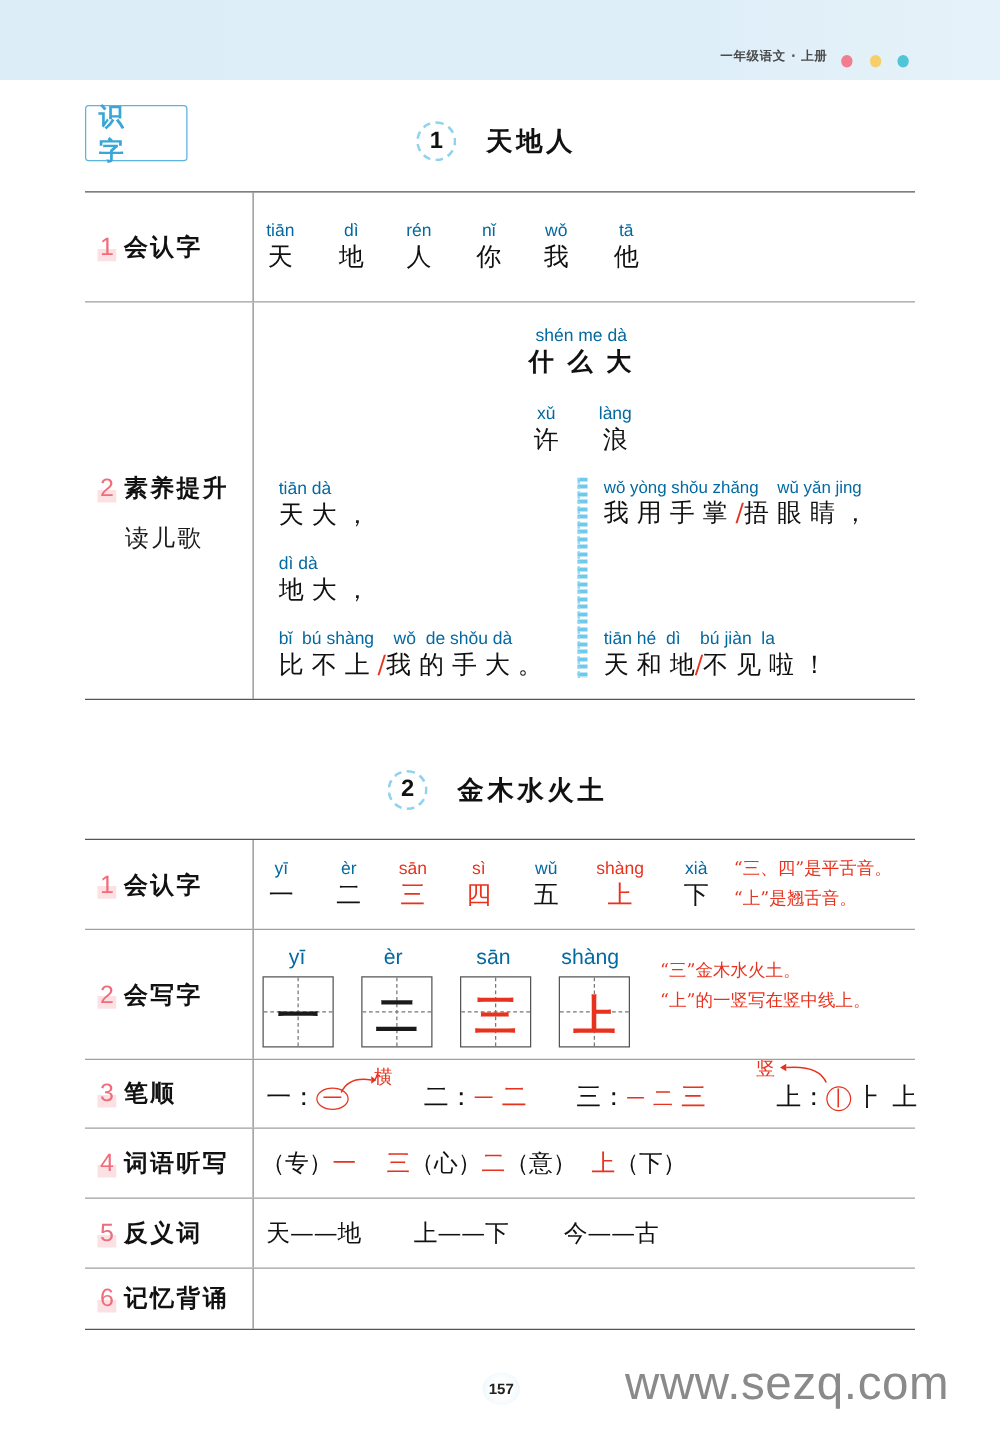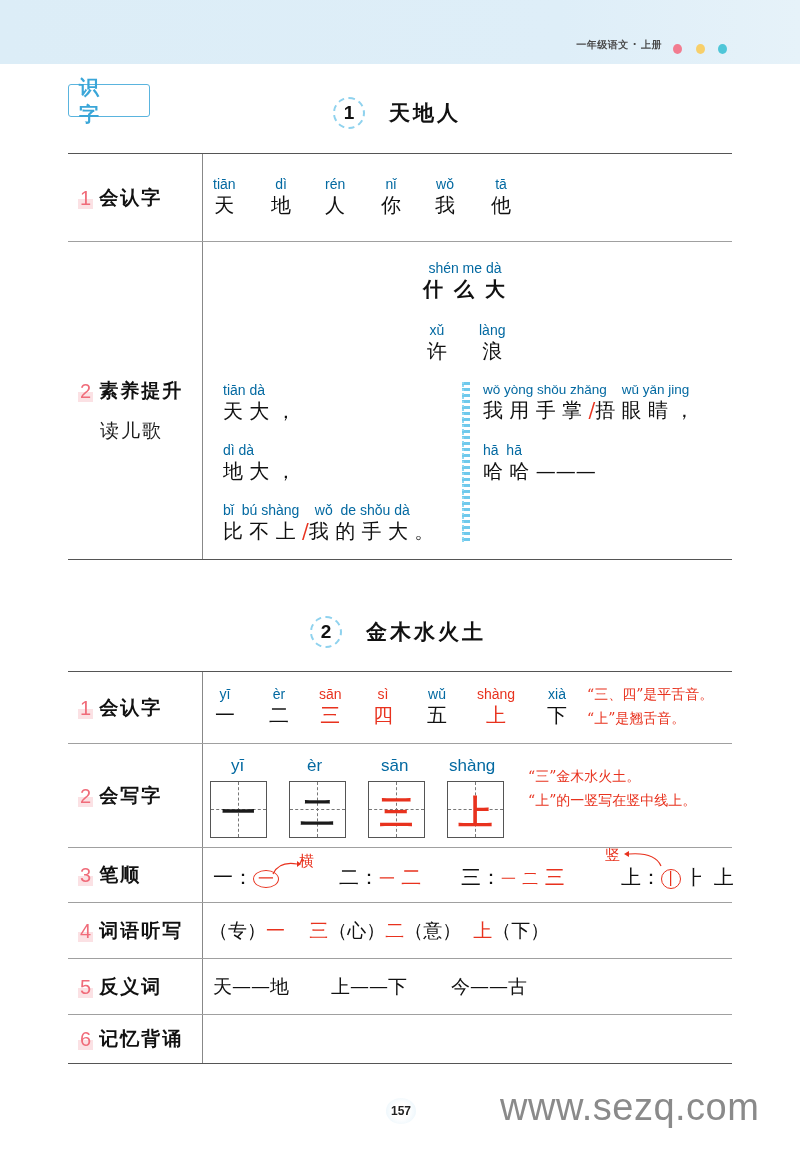--- a/index.html
+++ b/index.html
@@ -14,21 +14,21 @@
     position: absolute; right: 138px; top: 38px;
     font-size: 10px; font-weight: bold; color: #4a4a4a; letter-spacing: 0.5px;
     font-family: "DejaVu Sans", sans-serif;
   }
   .dot { position: absolute; top: 44px; width: 9px; height: 10px; border-radius: 50%; }
   .dot.pink { left: 673px; }
   .dot.yellow { left: 696px; }
   .dot.cyan { left: 718px; }
 
   .section-tag {
-    position: absolute; left: 68px; top: 84px; width: 82px; height: 33px;
+    position: absolute; left: 68px; top: 84px; width: 82px; height: 45px;
     border: 1.5px solid #5ab4de; border-radius: 3px;
     color: #3aa6d8; font-size: 20px; font-weight: bold; letter-spacing: 12px;
     font-family: "DejaVu Serif", serif;
     display: flex; align-items: center; justify-content: center; padding-left: 10px;
   }
 
   .lesson-head { position: absolute; display: flex; align-items: center; }
   .lesson-num {
     width: 32px; height: 32px; border-radius: 50%;
     border: 2px dashed #8fd2ee; display: flex; align-items: center; justify-content: center;
@@ -167,23 +167,23 @@
       </div>
       <div class="pos" style="left:20px; top:260px;">
         <div class="py" style="white-space:pre;">bǐ  bú shàng    wǒ  de shǒu dà</div>
         <div class="hz"><span>比 不  上 </span><span class="red">/</span><span>我 的  手  大 。</span></div>
       </div>
 
       <div class="pos" style="left:280px; top:140px;">
         <div class="py" style="white-space:pre; font-size:13.5px;">wǒ yòng shǒu zhǎng    wǔ yǎn jing</div>
         <div class="hz"><span>我 用  手  掌 </span><span class="red">/</span><span>捂 眼 睛 ，</span></div>
       </div>
-      <div class="pos" style="left:280px; top:200px;">
-        <div class="py" style="white-space:pre;">hā  hā</div>
-        <div class="hz">哈 哈 ———</div>
+      <div class="pos" style="left:280px; top:260px;">
+        <div class="py" style="white-space:pre;">tiān hé  dì    bú jiàn  la</div>
+        <div class="hz"><span>天 和 地</span><span class="red">/</span><span>不 见 啦 ！</span></div>
       </div>
     </div>
   </div>
 </div>
 <div class="wavy"></div>
 
 <div class="lesson-head" style="left:310px; top:616px;">
   <div class="lesson-num">2</div>
   <div class="lesson-title">金木水火土</div>
 </div>

